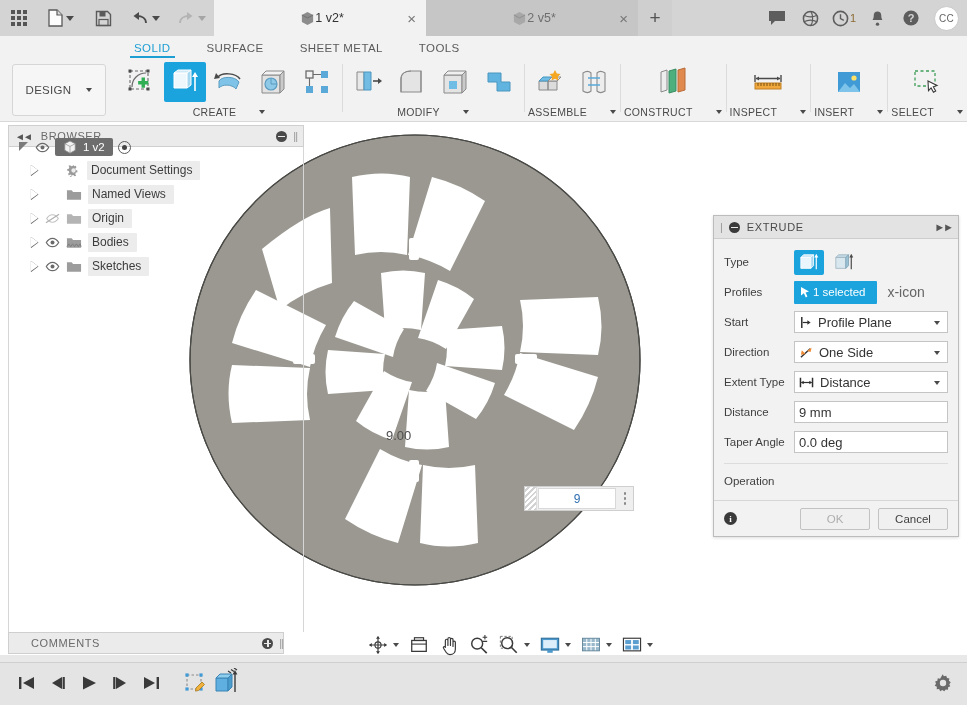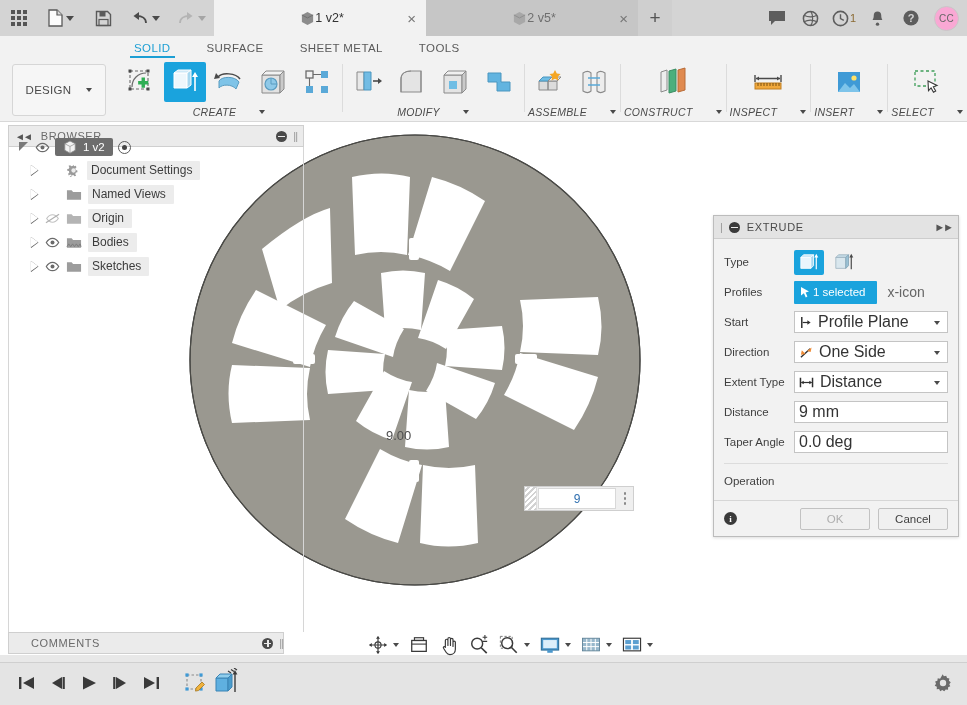--- a/index.html
+++ b/index.html
@@ -43,21 +43,21 @@
   .tab .cube { flex: none; }
   .tab .tab-close { position: absolute; right: 10px; font-size: 15px; color: #777; line-height: 1; }
   .tab-plus {
     width: 34px; display: flex; align-items: center; justify-content: center;
     background: #cfcfcf; font-size: 19px; color: #555; font-weight: 300;
   }
   .tb-right { margin-left: auto; display: flex; align-items: center; gap: 0; padding-right: 8px; }
   .tb-ic { width: 34px; height: 36px; display: flex; align-items: center; justify-content: center; color: #5d5d5d; }
   .badge-num { font-size: 11px; color: #8a6a32; margin-left: -4px; margin-right: 4px; }
   .avatar {
-    width: 25px; height: 25px; border-radius: 50%; background: #f9a8d4;
+    width: 25px; height: 25px; border-radius: 50%; background: #ffffff;
     border: 1px solid #c8c8c8; display: flex; align-items: center; justify-content: center;
     font-size: 10px; color: #666; letter-spacing: .3px; margin-left: 6px;
   }
 
   
   .ribbon-tabs {
     position: absolute; left: 0; top: 36px; width: 967px; height: 22px;
     background: #f2f2f2; display: flex; align-items: flex-end; padding-left: 116px;
   }
   .rtab {
@@ -82,21 +82,20 @@
     content: ""; position: absolute; left: 0; top: 6px; bottom: 10px; width: 1px; background: #dcdcdc;
   }
   .ricons { display: flex; align-items: flex-start; gap: 2px; padding-top: 4px; flex: 1; }
   .ricon {
     width: 42px; height: 40px; display: flex; align-items: center; justify-content: center; border-radius: 2px;
   }
   .ricon.active { background: #1aa3dd; }
   .glabel {
     font-size: 10.5px; color: #4a4a4a; letter-spacing: .3px; display: flex; align-items: center; gap: 20px;
     padding-bottom: 4px;
-    font-style: italic;
   }
 
   
   .browser {
     position: absolute; left: 8px; top: 125px; width: 296px; height: 22px;
     background: #ebebeb; border: 1px solid #cfcfcf; display: flex; align-items: center; padding: 0 6px;
   }
   .panel-title { font-size: 11px; color: #6a6a6a; letter-spacing: .6px; margin-left: 10px; }
   .dblarrow { color: #555; font-size: 10px; letter-spacing: -2px; }
   .panel-right-ic { margin-left: auto; display: flex; align-items: center; gap: 6px; color: #444; }
@@ -173,21 +172,21 @@
   .dlg-head {
     height: 23px; background: #e3e3e3; border-bottom: 1px solid #cdcdcd;
     display: flex; align-items: center; gap: 7px; padding: 0 6px;
     font-size: 11px; letter-spacing: .6px; color: #4a4a4a;
   }
   .dlg-body { padding: 8px 10px 4px 10px; }
   .row { display: flex; align-items: center; min-height: 30px; }
   .row .lbl { width: 70px; font-size: 11.5px; color: #3f3f3f; flex: none; }
   .field {
     flex: 1; height: 22px; background: #fff; border: 1px solid #c4c4c4; display: flex; align-items: center;
-    padding: 0 4px; gap: 6px; font-size: 16px; color: #333; position: relative;
+    padding: 0 4px; gap: 6px; font-size: 13px; color: #333; position: relative;
   }
   .field .fcaret { position: absolute; right: 7px; top: 9px; }
   .type-btns { display: flex; gap: 5px; }
   .type-btn { width: 30px; height: 25px; display: flex; align-items: center; justify-content: center; border-radius: 2px; }
   .type-btn.active { background: #1aa3dd; }
   .sel-chip {
     display: flex; align-items: center; gap: 2px; background: #1aa3dd; color: #fff;
     height: 23px; padding: 0 12px 0 6px; font-size: 11.5px; border-radius: 1px;
   }
   .xbtn { color: #666; font-size: 14px; margin-left: 10px; }

